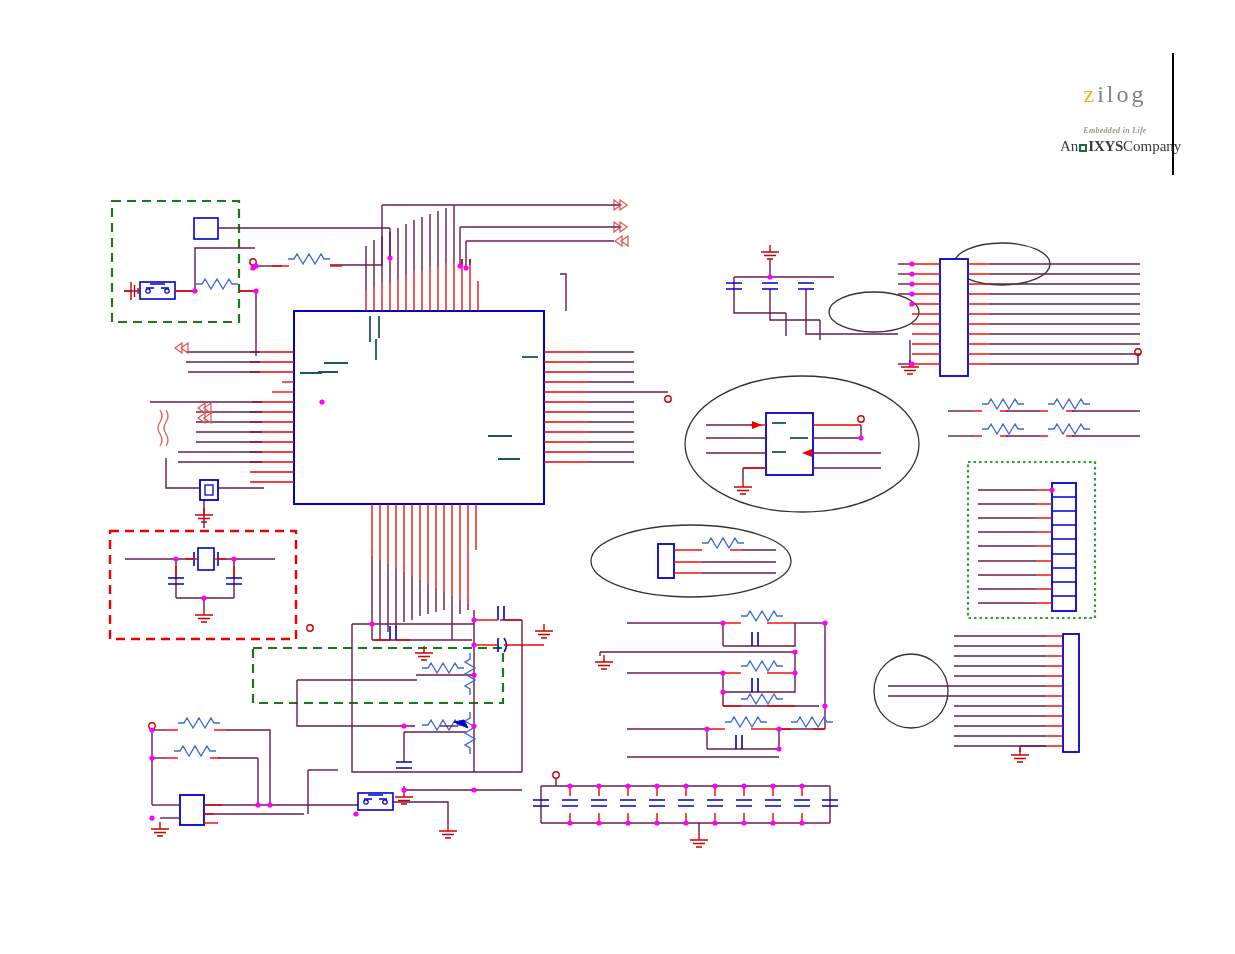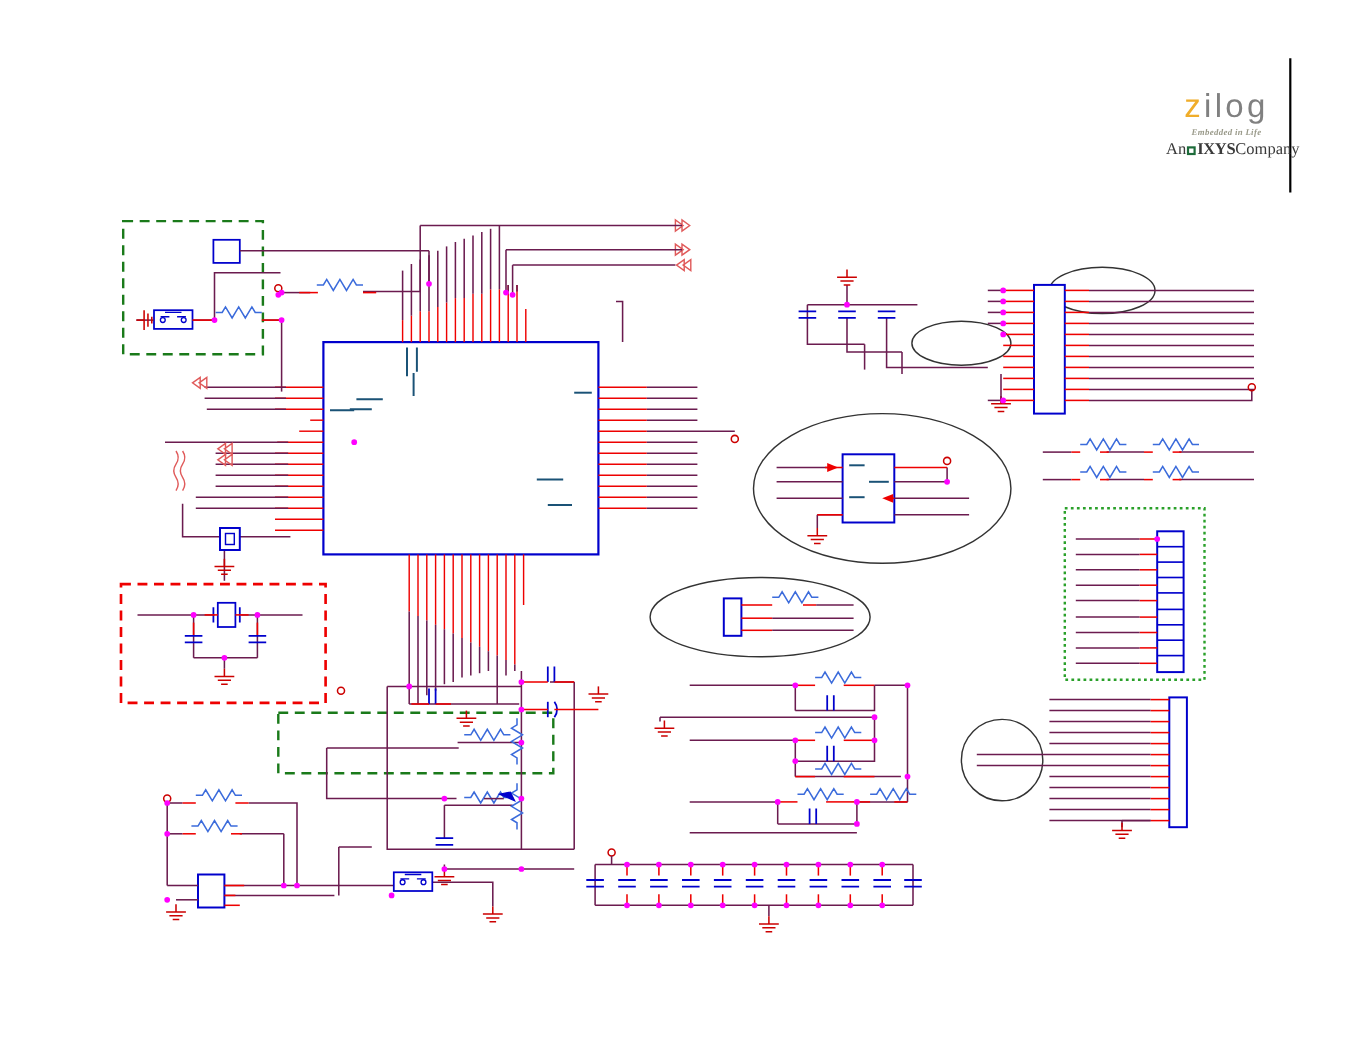--- a/index.html
+++ b/index.html
@@ -27,35 +27,35 @@
   
   #logo-block {
     position: absolute;
     left: 1060px;
     top: 82px;
     width: 110px;
     text-align: center;
     user-select: none;
   }
   #logo-wordmark {
-    font-family: Liberation Sans, sans-serif;
-    font-size: 30px;
+    font-family: Liberation Serif, serif;
+    font-size: 24px;
     letter-spacing: 3px;
     line-height: 1;
     font-weight: 400;
     color: #808080;
   }
   #logo-wordmark .z { color: #f0ad2a; }
   #logo-tag {
     font-family: "Liberation Serif", serif;
     font-size: 8px;
     font-style: italic;
     font-weight: bold;
     color: #9a9a8a;
-    margin-top: 4px;
+    margin-top: 20px;
     letter-spacing: .3px;
     text-align: center;
   }
   #logo-company {
     font-family: "Liberation Serif", serif;
     font-size: 15px;
     color: #3a3a3a;
     margin-top: 3px;
     white-space: nowrap;
   }

